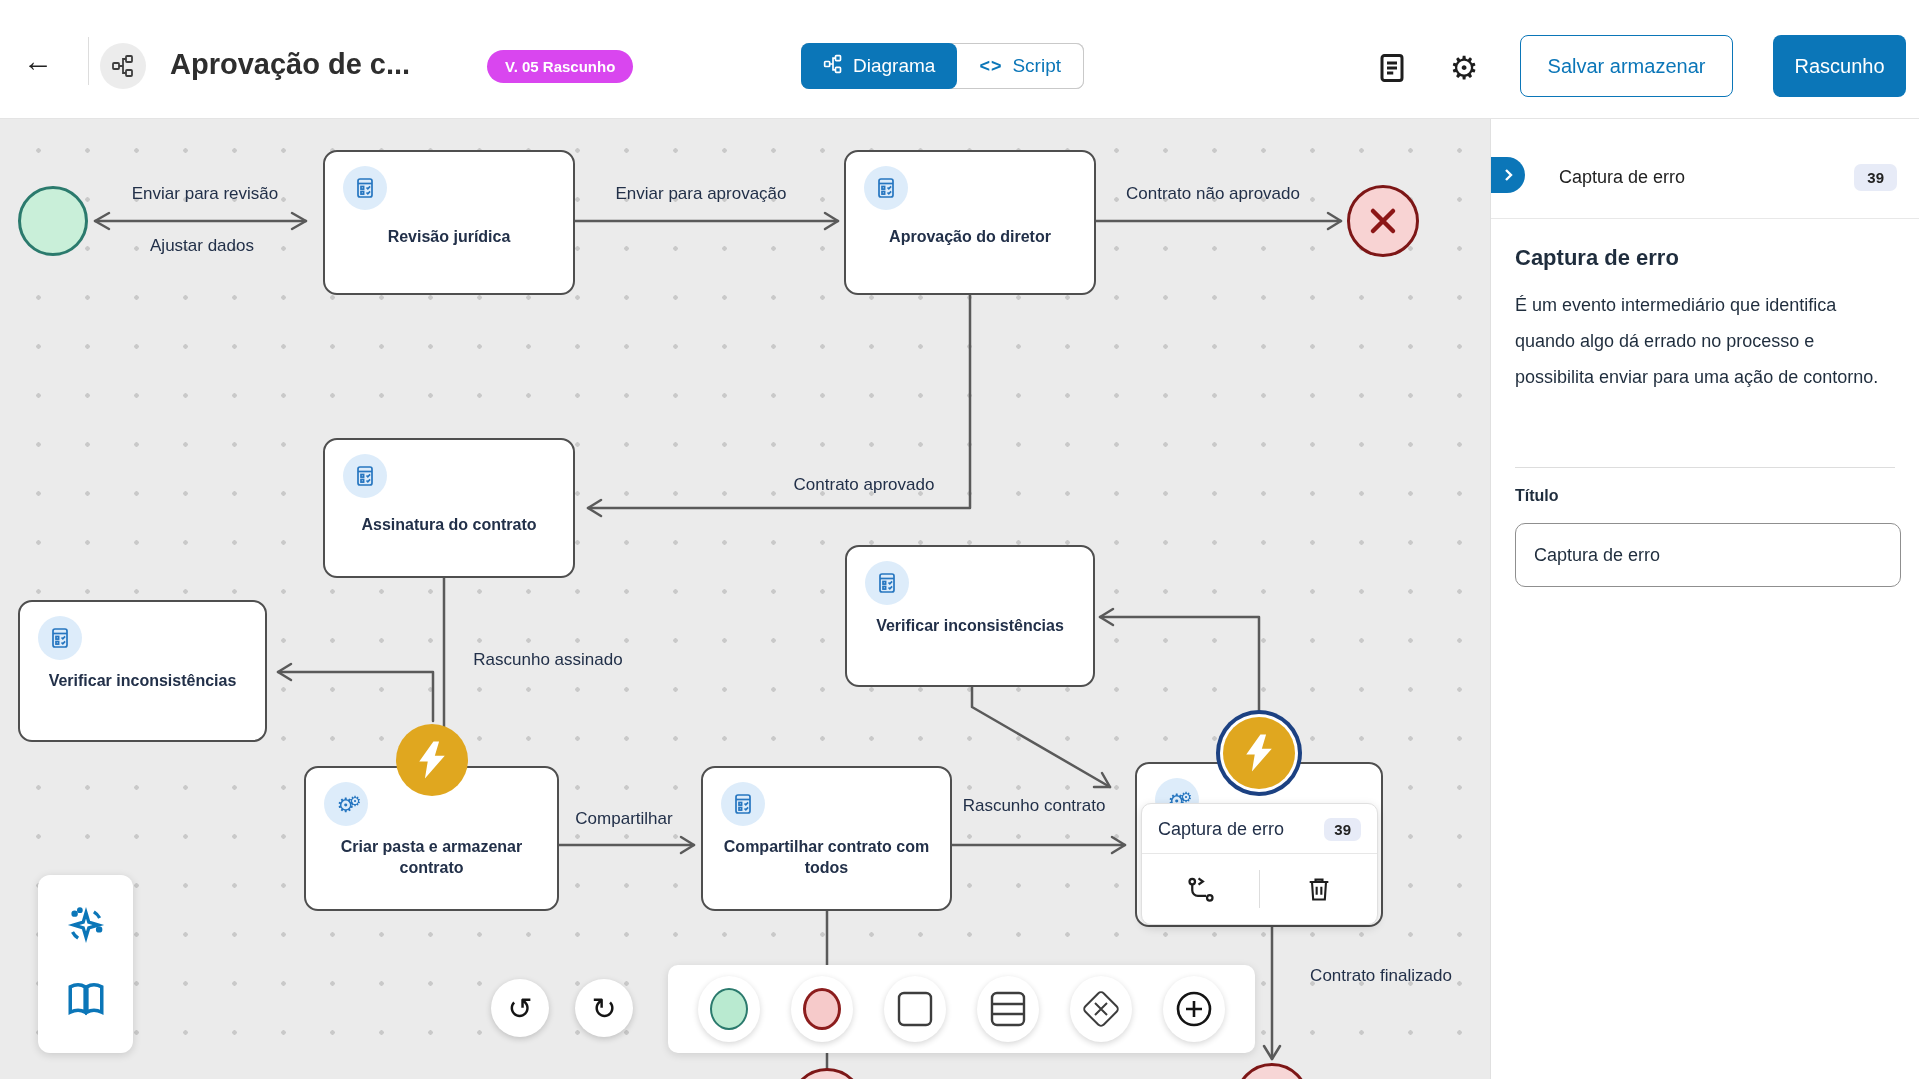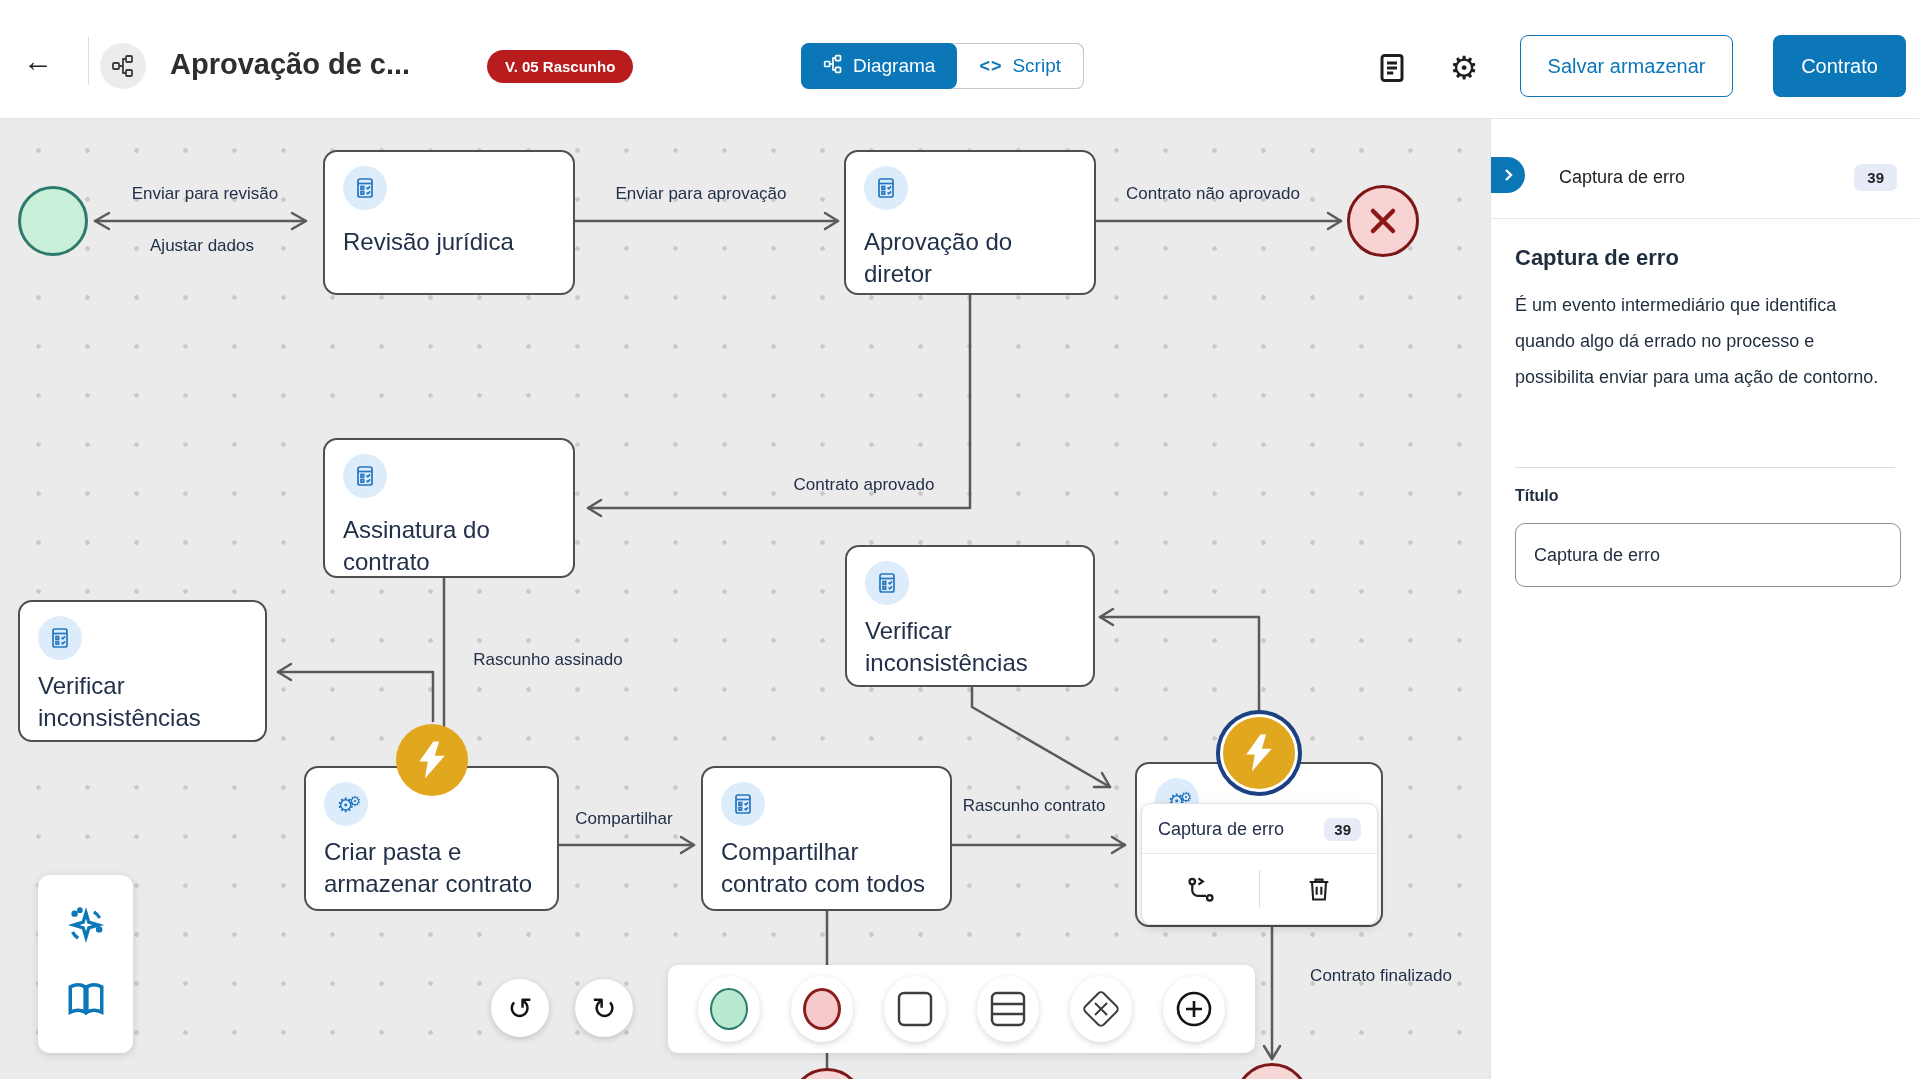--- a/index.html
+++ b/index.html
@@ -9,21 +9,21 @@
   
   .topbar { position:absolute; left:0; top:0; width:1919px; height:119px;
     background:#fff; border-bottom:1px solid #e4e4e4; z-index:20; }
   .back-btn { position:absolute; left:18px; top:44px; width:40px; height:34px;
     font-size:30px; color:#222; background:none; border:none; cursor:pointer; }
   .tb-divider { position:absolute; left:88px; top:37px; width:1px; height:48px; background:#ddd; }
   .title-circle { position:absolute; left:100px; top:43px; width:46px; height:46px;
     border-radius:50%; background:#ececec; display:flex; align-items:center; justify-content:center; color:#3d3d3d; }
   .page-title { position:absolute; left:170px; top:48px; font-size:29px; font-weight:bold; color:#2e2e2e; }
   .version-badge { position:absolute; left:487px; top:50px; height:33px; padding:4px 18px;
-    background:#b91c1c; border-radius:17px; color:#fff; font-size:15px; font-weight:bold;
+    background:#d946ef; border-radius:17px; color:#fff; font-size:15px; font-weight:bold;
     display:flex; align-items:center; }
   .tab-group { position:absolute; left:801px; top:43px; height:46px; display:flex;
     border-radius:8px; box-shadow:0 0 0 1px #c9c9c9 inset; }
   .tab { display:flex; align-items:center; gap:10px; padding:0 22px; font-size:19px; cursor:pointer; }
   .tab.active { background:#0b76b8; color:#fff; border-radius:8px; }
   .tab.inactive { background:#fff; color:#0b76b8; border:1px solid #c9c9c9; border-left:none;
     border-radius:0 8px 8px 0; }
   .code-glyph { font-weight:bold; font-size:18px; letter-spacing:1px; }
   .hdr-icon { position:absolute; top:48px; width:40px; height:40px; background:none; border:none;
     display:flex; align-items:center; justify-content:center; color:#1e1e1e; cursor:pointer; }
@@ -39,21 +39,21 @@
   
   .canvas { position:absolute; left:0; top:119px; width:1490px; height:960px; overflow:hidden;
     background-color:#ebebeb;
     background-image:radial-gradient(circle, #c9c9c9 2px, transparent 2.5px);
     background-size:49px 49px; background-position:14px 7px; }
   svg.edges { position:absolute; left:0; top:0; z-index:1; }
   svg.edges path { stroke:#5a5a5a; stroke-width:2.5; fill:none; stroke-linecap:round; stroke-linejoin:round; }
 
   .node { position:absolute; background:#fff; border:2.5px solid #4f4f4f; border-radius:14px;
     padding:14px 18px; display:flex; flex-direction:column; z-index:3; }
-  .node .nlabel { font-weight:normal; font-size:24px; color:#223049; line-height:1.32; margin-top:16px; }
+  .node .nlabel { font-weight:bold; font-size:16px; color:#223049; line-height:1.32; margin-top:16px;text-align:center; }
   .ico-circle { width:44px; height:44px; border-radius:50%; background:#ddecfa;
     display:flex; align-items:center; justify-content:center; flex:0 0 auto; }
   .gears { color:#2676c0; font-size:20px; line-height:1; letter-spacing:-6px; }
   .gears .g2 { font-size:14px; vertical-align:6px; }
 
   #n-revisao   { left:323px; top:31px;  width:252px; height:145px; }
   #n-aprovacao { left:844px; top:31px;  width:252px; height:145px; }
   #n-assinatura{ left:323px; top:319px; width:252px; height:140px; }
   #n-verif-left{ left:18px;  top:481px; width:249px; height:142px; }
   #n-verif-left .nlabel, #n-verif-right .nlabel, #n-criar .nlabel, #n-compart .nlabel { margin-top:10px; }
@@ -166,21 +166,21 @@
   </div>
 
   <button class="hdr-icon" id="doc-btn">
     <svg width="28" height="30" viewBox="0 0 22 24" fill="none" stroke="currentColor" stroke-width="2.4">
       <rect x="3" y="2" width="16" height="20" rx="2"></rect>
         <path d="M7 8 h8 M7 12 h8 M7 16 h5"></path>
     </svg>
   </button>
   <button class="hdr-icon" id="gear-btn">⚙</button>
   <button class="btn-outline">Salvar armazenar</button>
-  <button class="btn-primary">Contrato</button>
+  <button class="btn-primary">Rascunho</button>
 </div>
 
 <div class="canvas">
 
   <svg class="edges" width="1490" height="960">
 
     <path d="M 95 102 H 306"></path>
     <path d="M 109 94 L 95 102 L 109 110"></path>
     <path d="M 292 94 L 306 102 L 292 110"></path>
 

